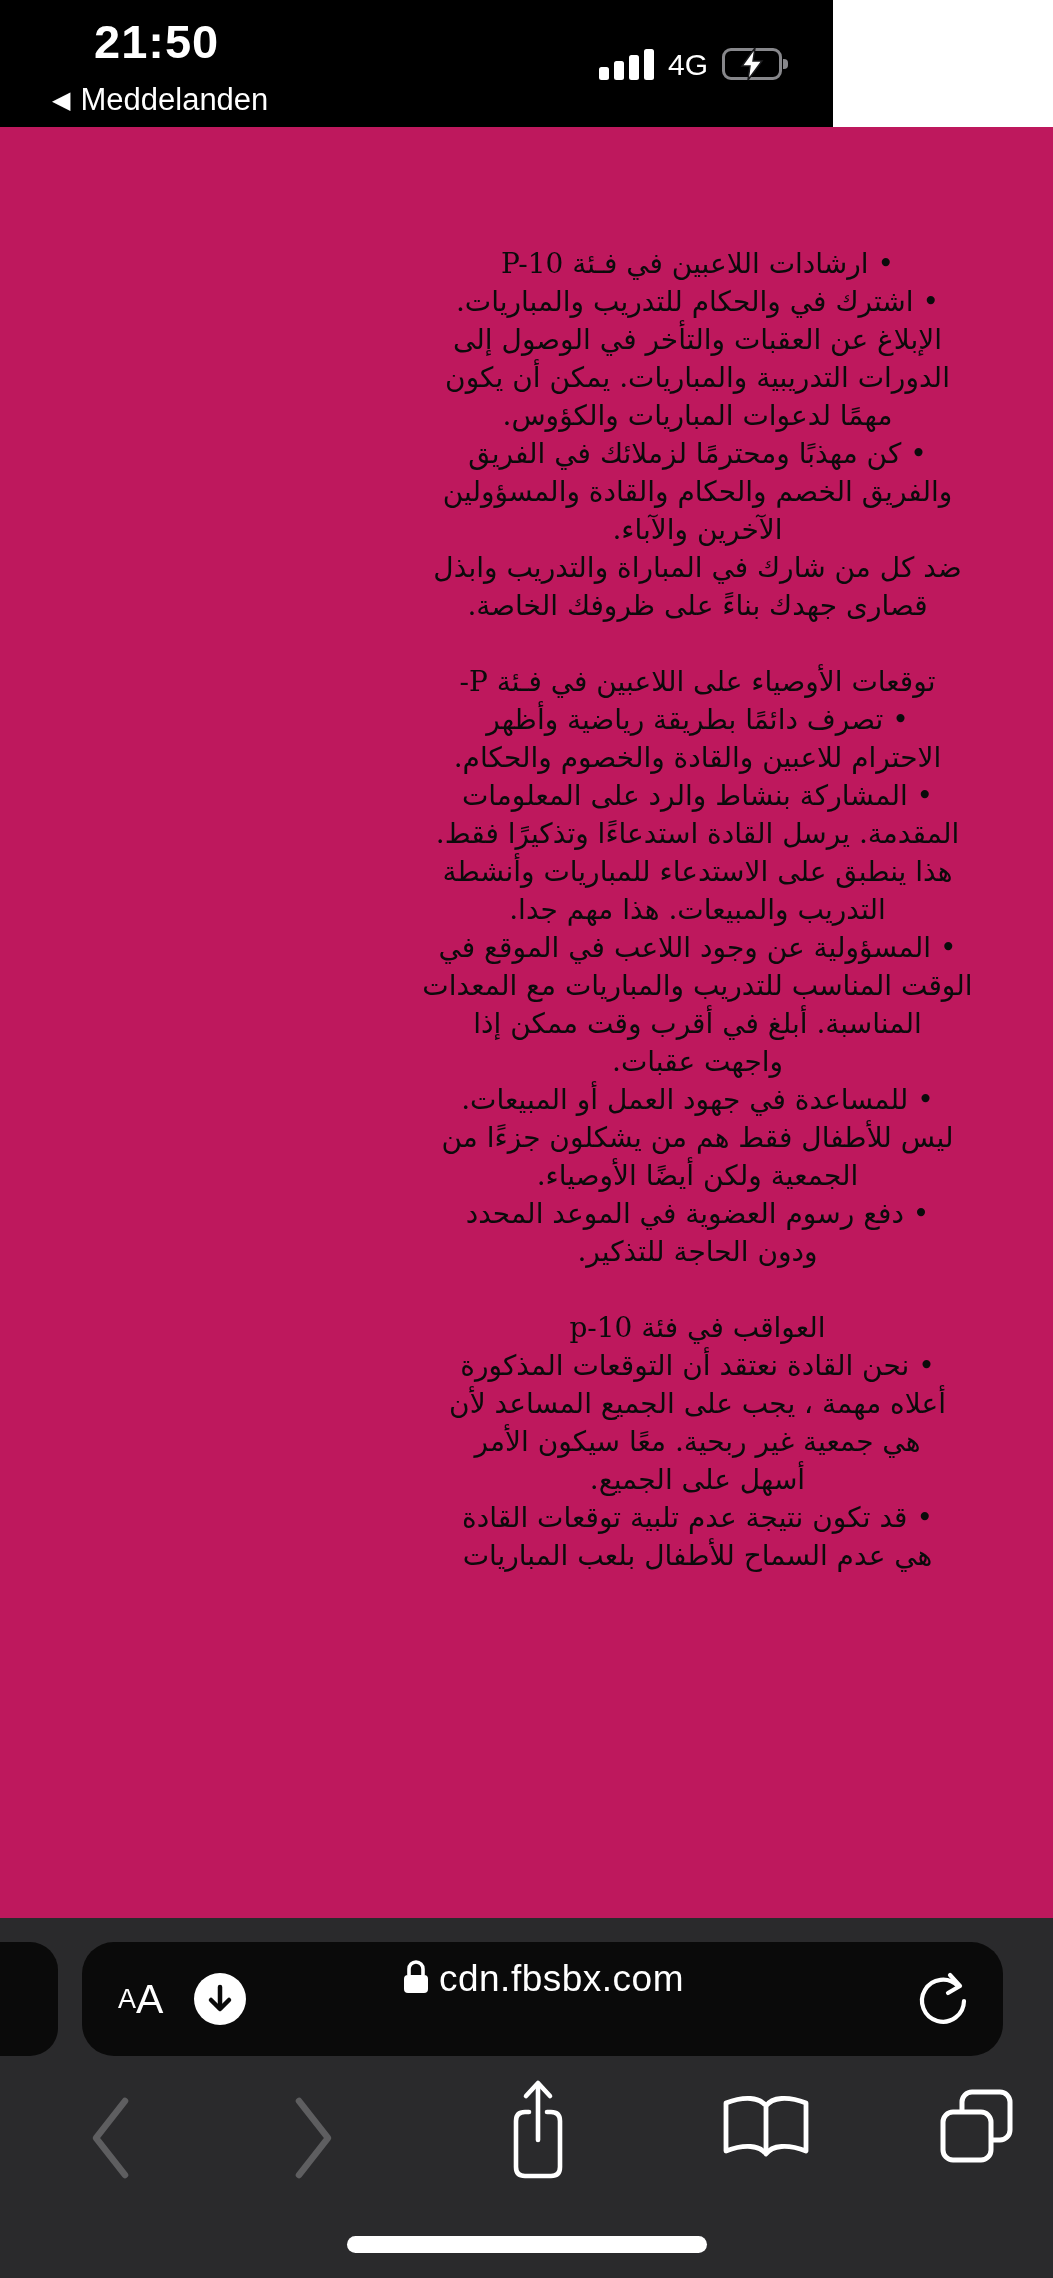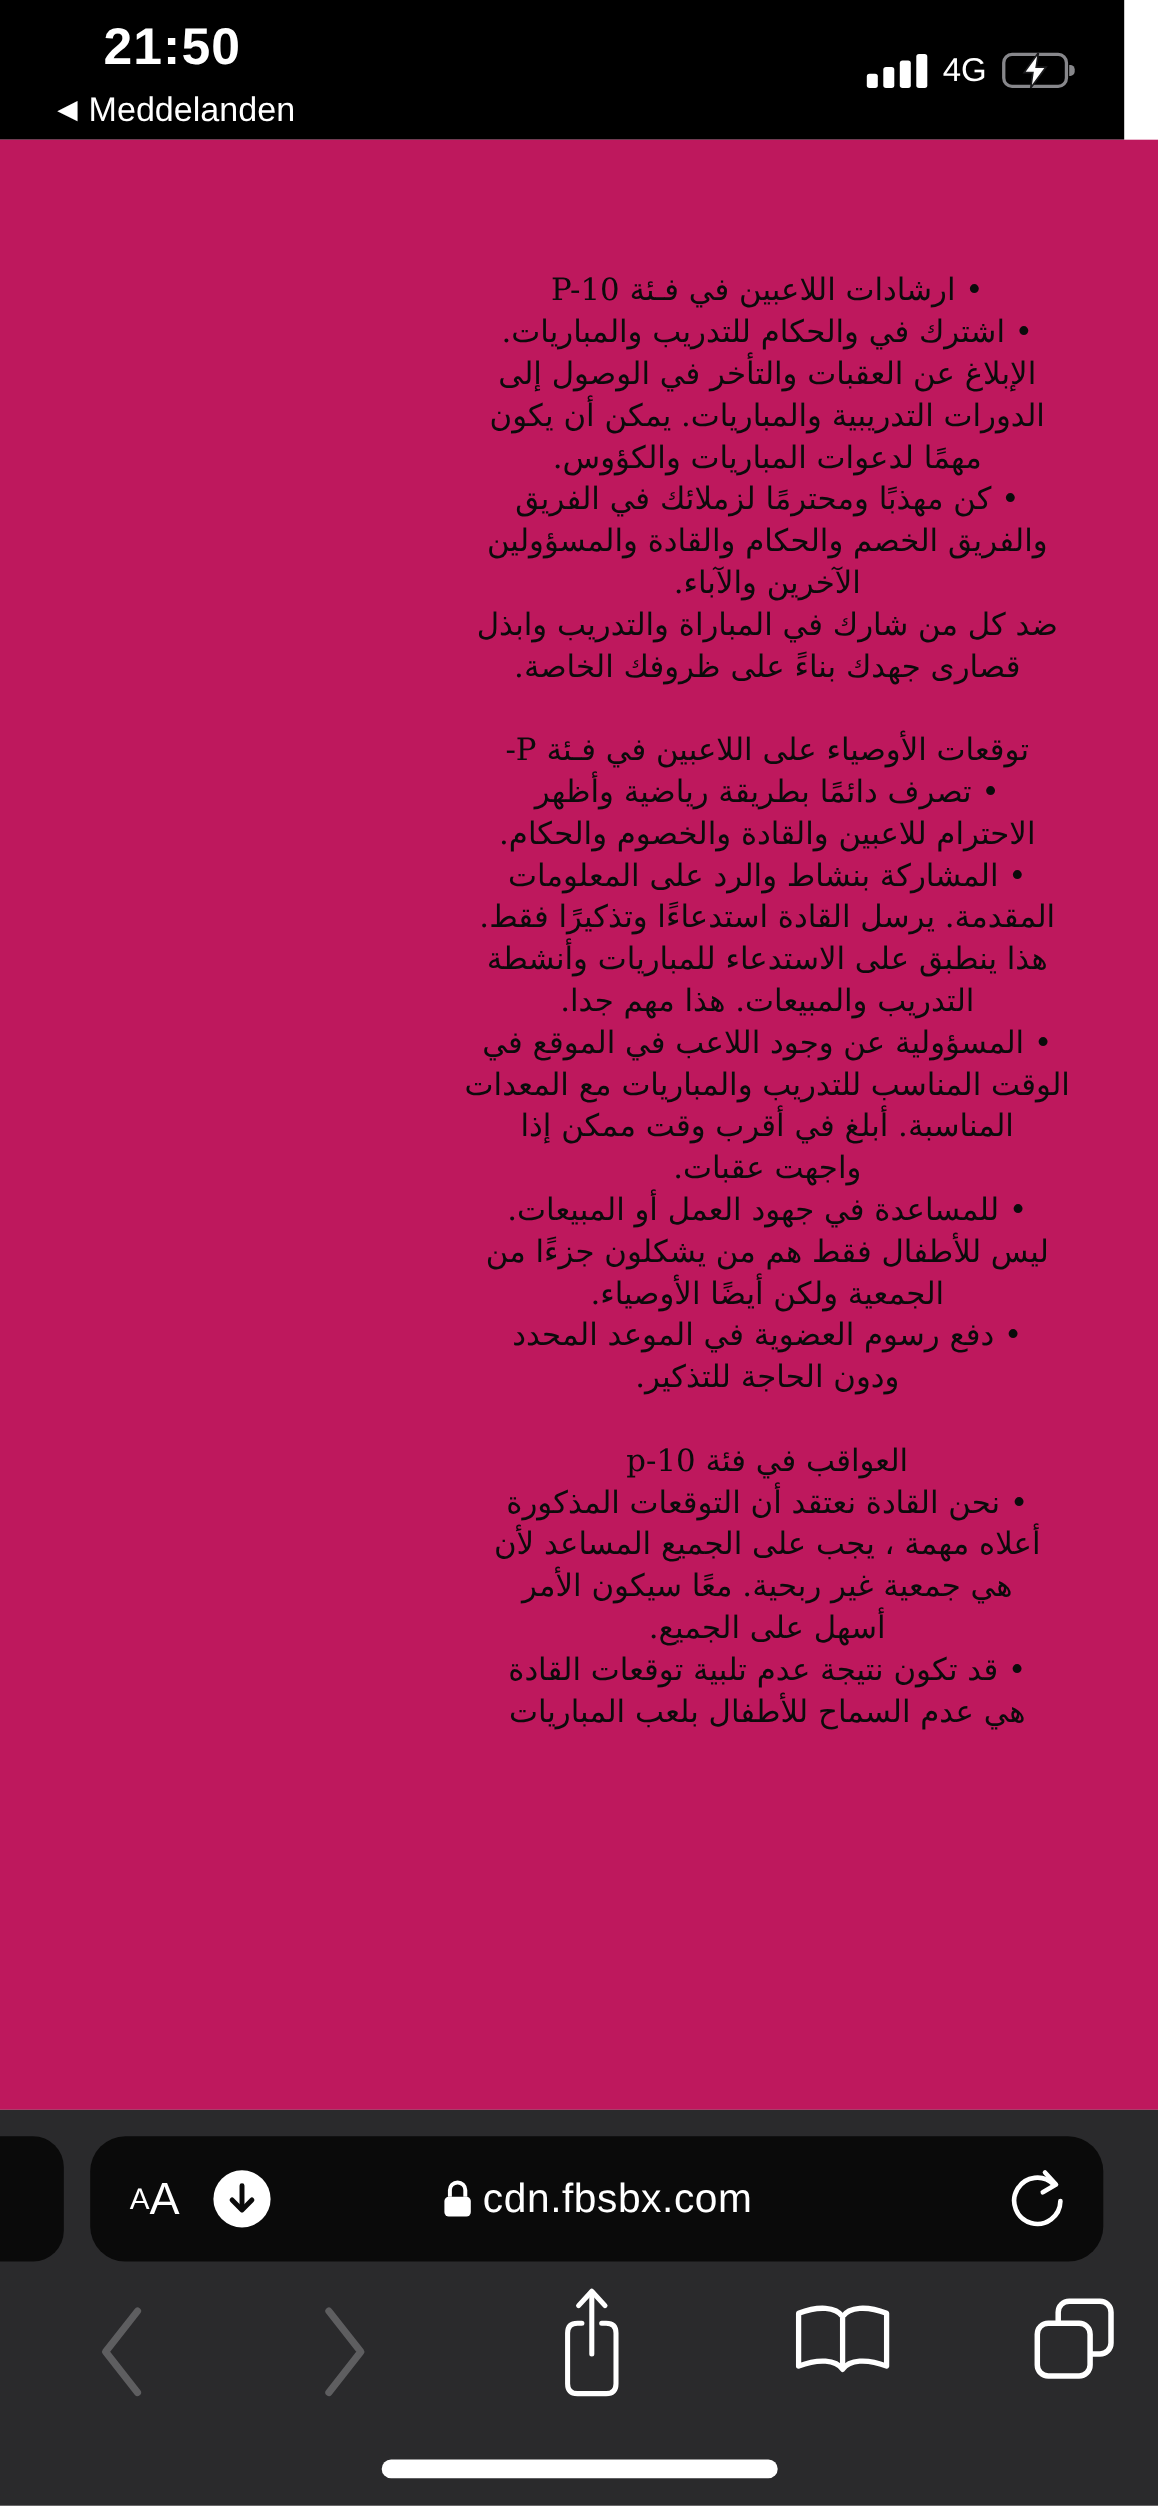--- a/index.html
+++ b/index.html
@@ -5,21 +5,21 @@
   * { margin:0; padding:0; box-sizing:border-box; }
   html,body { background:#000; }
   .screen {
     position:relative; width:1053px; height:2278px;
     background:#ffffff; overflow:hidden;
     font-family:"Liberation Sans","DejaVu Sans",sans-serif;
   }
 
   
   .status-bar {
-    position:absolute; top:0; left:0; width:1022px; height:127px;
+    position:absolute; top:0; left:0; width:833px; height:127px;
     background:#000; color:#fff;
   }
   .sb-time {
     position:absolute; left:94px; top:14px;
     font-size:47px; font-weight:600; letter-spacing:1px;
   }
   .sb-backapp {
     position:absolute; left:52px; top:82px;
     display:flex; align-items:center; gap:10px;
     font-size:31px; font-weight:400; color:#fff; cursor:default;
@@ -76,22 +76,22 @@
     display:flex; align-items:center; color:#fff; cursor:pointer;
   }
   .reader-a1 { font-size:27px; }
   .reader-a2 { font-size:41px; }
   .dl-btn {
     position:absolute; left:112px; top:31px; width:52px; height:52px;
     background:#fff; border-radius:50%;
     display:flex; align-items:center; justify-content:center; cursor:pointer;
   }
   .url-center {
-    position:absolute; left:0; top:0; width:100%; height:114px;
-    display:flex; align-items:center; justify-content:center; gap:8px;
+    position:absolute; left:0; top:16px; width:100%; height:114px;
+    display:flex; justify-content:center; gap:8px;
     color:#fff; cursor:pointer;
   }
   .url-text { font-size:37px; letter-spacing:0.5px; }
   .reload-btn {
     position:absolute; right:32px; top:27px; width:60px; height:60px;
     display:flex; align-items:center; justify-content:center; cursor:pointer;
   }
   .nav-ic { position:absolute; cursor:pointer; }
   .home-indicator {
     position:absolute; left:347px; top:318px; width:360px; height:17px;

